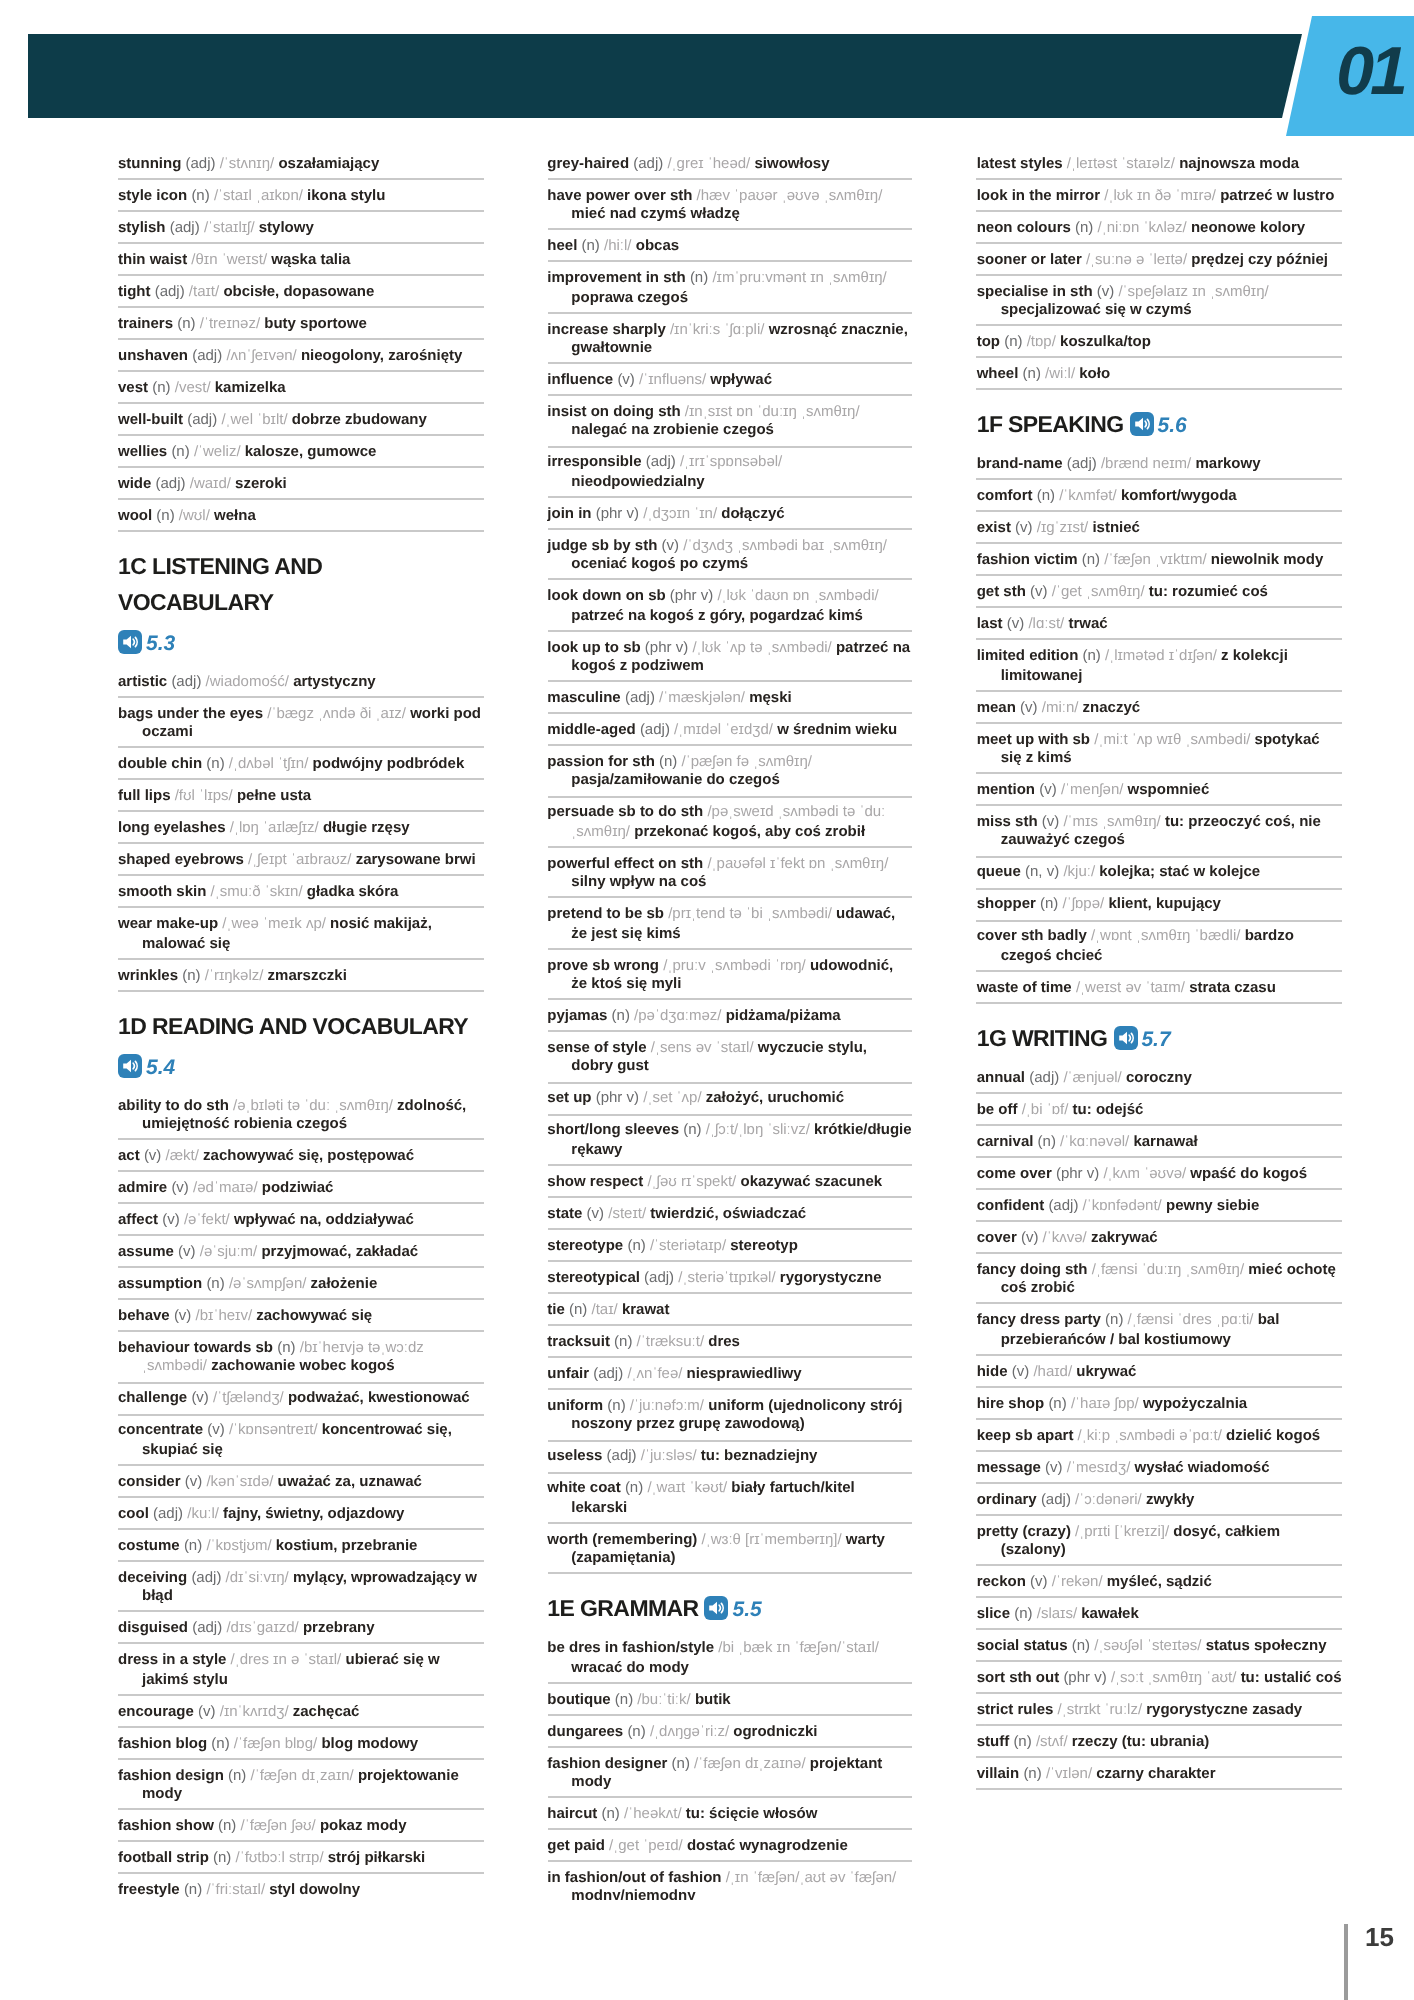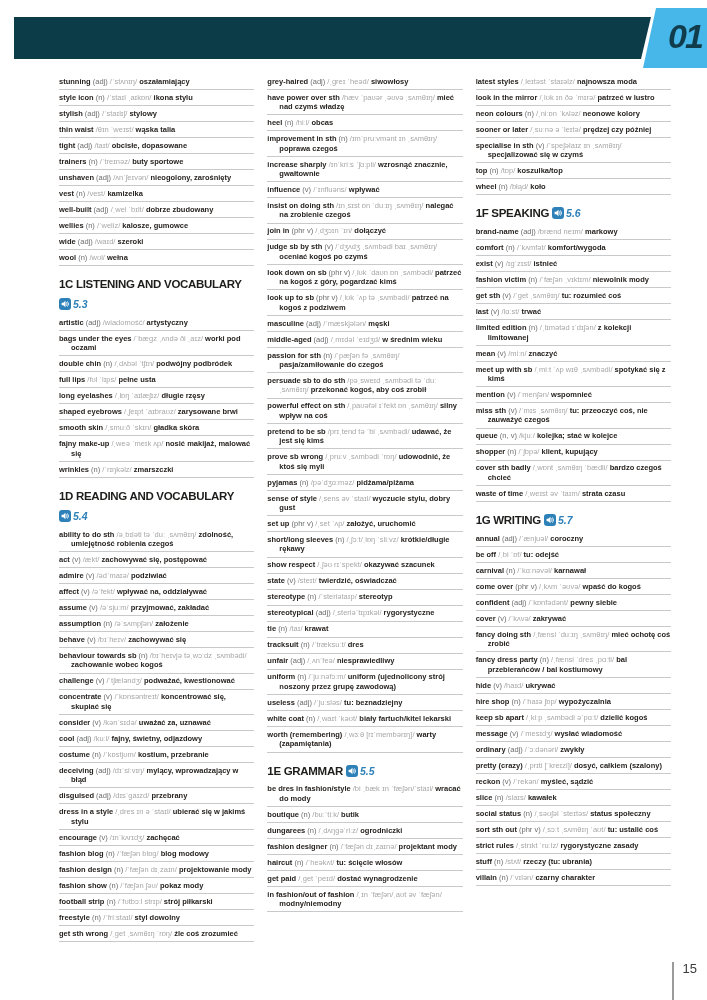--- a/index.html
+++ b/index.html
@@ -10,39 +10,39 @@
   .band{position:absolute;top:17px;left:0;width:637px;height:42px;background:#0d3c49;
         clip-path:polygon(0 0,100% 0,calc(100% - 10px) 100%,0 100%);z-index:2;}
   .tab{position:absolute;top:8px;left:629px;width:78px;height:60px;background:#47b7e9;
        clip-path:polygon(13px 0,100% 0,100% 100%,0 100%);z-index:1;}
   .unit{position:absolute;top:17px;left:641px;width:60px;text-align:center;
         font-size:34px;font-weight:bold;font-style:italic;color:#113c4b;
         letter-spacing:-2px;z-index:3;}
 
   
   .cols{position:absolute;top:74px;left:45px;right:50px;bottom:50px;
-        display:flex;gap:13px;overflow:hidden;}
+        display:flex;gap:32px;overflow:hidden;}
   .col{flex:1;min-width:0;}
 
   .entry{border-bottom:1px solid #c9c9c9;padding:2.8px 0 2.8px 12px;text-indent:-12px;
          font-size:7.5px;line-height:9.4px;color:#29251f;}
   .head{font-weight:bold;color:#272320;}
   .pos{color:#6b6c6e;font-weight:normal;}
   .phon{color:#a9a7a8;}
   .trans{font-weight:bold;color:#272320;}
 
   .sec{padding:8px 0 3px 0;}
   .sec-label{font-weight:bold;font-size:11.5px;line-height:13px;color:#1d1d1b;letter-spacing:-0.3px;}
   .sec-sub{padding-top:2px;}
   .audio{display:inline-block;vertical-align:-2px;line-height:0;margin:0 2px 0 3px;}
   .track{color:#2e81b8;font-weight:bold;font-style:italic;font-size:10.5px;}
 
   
   .pageline{position:absolute;right:47px;bottom:0;width:2px;height:38px;background:#9b9b9b;}
-  .pagenum{position:absolute;right:24px;bottom:24px;font-size:13px;font-weight:normal;color:#3c3c3b;}
+  .pagenum{position:absolute;right:24px;bottom:24px;font-size:13px;font-weight:bold;color:#3c3c3b;}
 </style>
 </head>
 <body>
 
 <div id="page">
   <div class="tab"></div>
   <div class="band"></div>
   <div class="unit">01</div>
 
   <div class="cols">
@@ -67,21 +67,21 @@
                 <path d="M15.2 9.2 a4.3 4.3 0 0 1 0 5.6 M17.4 7.4 a7 7 0 0 1 0 9.2" stroke="#fff" stroke-width="1.7" fill="none" stroke-linecap="round"></path>
               </svg></span><span class="track">5.3</span></div>
         </div>
         <div class="entry"><span class="head">artistic </span><span class="pos">(adj) </span><span class="phon">/wiadomość/ </span><span class="trans">artystyczny</span></div>
         <div class="entry"><span class="head">bags under the eyes </span><span class="phon">/ˈbæɡz ˌʌndə ði ˌaɪz/ </span><span class="trans">worki pod oczami</span></div>
         <div class="entry"><span class="head">double chin </span><span class="pos">(n) </span><span class="phon">/ˌdʌbəl ˈtʃɪn/ </span><span class="trans">podwójny podbródek</span></div>
         <div class="entry"><span class="head">full lips </span><span class="phon">/fʊl ˈlɪps/ </span><span class="trans">pełne usta</span></div>
         <div class="entry"><span class="head">long eyelashes </span><span class="phon">/ˌlɒŋ ˈaɪlæʃɪz/ </span><span class="trans">długie rzęsy</span></div>
         <div class="entry"><span class="head">shaped eyebrows </span><span class="phon">/ˌʃeɪpt ˈaɪbraʊz/ </span><span class="trans">zarysowane brwi</span></div>
         <div class="entry"><span class="head">smooth skin </span><span class="phon">/ˌsmuːð ˈskɪn/ </span><span class="trans">gładka skóra</span></div>
-        <div class="entry"><span class="head">fajny make-up </span><span class="phon">/ˌweə ˈmeɪk ʌp/ </span><span class="trans">nosić makijaż, malować się</span></div>
+        <div class="entry"><span class="head">wear make-up </span><span class="phon">/ˌweə ˈmeɪk ʌp/ </span><span class="trans">nosić makijaż, malować się</span></div>
         <div class="entry"><span class="head">wrinkles </span><span class="pos">(n) </span><span class="phon">/ˈrɪŋkəlz/ </span><span class="trans">zmarszczki</span></div>
         <div class="sec">
           <div><span class="sec-label">1D READING AND VOCABULARY</span></div>
           <div class="sec-sub"><span class="audio" style="margin-left: 0px;"><svg viewBox="0 0 24 24" width="12" height="12">
                 <rect x="0" y="0" width="24" height="24" rx="6" fill="#2e81b8"></rect>
                 <path d="M5.2 9.6 v4.8 h3.4 l4.4 3.9 V5.7 L8.6 9.6 Z" fill="#fff"></path>
                 <path d="M15.2 9.2 a4.3 4.3 0 0 1 0 5.6 M17.4 7.4 a7 7 0 0 1 0 9.2" stroke="#fff" stroke-width="1.7" fill="none" stroke-linecap="round"></path>
               </svg></span><span class="track">5.4</span></div>
         </div>
         <div class="entry"><span class="head">ability to do sth </span><span class="phon">/əˌbɪləti tə ˈduː ˌsʌmθɪŋ/ </span><span class="trans">zdolność, umiejętność robienia czegoś</span></div>
@@ -109,20 +109,21 @@
         <div class="entry"><span class="head">get sth wrong </span><span class="phon">/ˌɡet ˌsʌmθɪŋ ˈrɒŋ/ </span><span class="trans">źle coś zrozumieć</span></div>
       </div>
     <div class="col">
         <div class="entry"><span class="head">grey-haired </span><span class="pos">(adj) </span><span class="phon">/ˌɡreɪ ˈheəd/ </span><span class="trans">siwowłosy</span></div>
         <div class="entry"><span class="head">have power over sth </span><span class="phon">/hæv ˈpaʊər ˌəʊvə ˌsʌmθɪŋ/ </span><span class="trans">mieć nad czymś władzę</span></div>
         <div class="entry"><span class="head">heel </span><span class="pos">(n) </span><span class="phon">/hiːl/ </span><span class="trans">obcas</span></div>
         <div class="entry"><span class="head">improvement in sth </span><span class="pos">(n) </span><span class="phon">/ɪmˈpruːvmənt ɪn ˌsʌmθɪŋ/ </span><span class="trans">poprawa czegoś</span></div>
         <div class="entry"><span class="head">increase sharply </span><span class="phon">/ɪnˈkriːs ˈʃɑːpli/ </span><span class="trans">wzrosnąć znacznie, gwałtownie</span></div>
         <div class="entry"><span class="head">influence </span><span class="pos">(v) </span><span class="phon">/ˈɪnfluəns/ </span><span class="trans">wpływać</span></div>
         <div class="entry"><span class="head">insist on doing sth </span><span class="phon">/ɪnˌsɪst ɒn ˈduːɪŋ ˌsʌmθɪŋ/ </span><span class="trans">nalegać na zrobienie czegoś</span></div>
+        <div class="entry"><span class="head">irresponsible </span><span class="pos">(adj) </span><span class="phon">/ˌɪrɪˈspɒnsəbəl/ </span><span class="trans">nieodpowiedzialny</span></div>
         <div class="entry"><span class="head">join in </span><span class="pos">(phr v) </span><span class="phon">/ˌdʒɔɪn ˈɪn/ </span><span class="trans">dołączyć</span></div>
         <div class="entry"><span class="head">judge sb by sth </span><span class="pos">(v) </span><span class="phon">/ˈdʒʌdʒ ˌsʌmbədi baɪ ˌsʌmθɪŋ/ </span><span class="trans">oceniać kogoś po czymś</span></div>
         <div class="entry"><span class="head">look down on sb </span><span class="pos">(phr v) </span><span class="phon">/ˌlʊk ˈdaʊn ɒn ˌsʌmbədi/ </span><span class="trans">patrzeć na kogoś z góry, pogardzać kimś</span></div>
         <div class="entry"><span class="head">look up to sb </span><span class="pos">(phr v) </span><span class="phon">/ˌlʊk ˈʌp tə ˌsʌmbədi/ </span><span class="trans">patrzeć na kogoś z podziwem</span></div>
         <div class="entry"><span class="head">masculine </span><span class="pos">(adj) </span><span class="phon">/ˈmæskjələn/ </span><span class="trans">męski</span></div>
         <div class="entry"><span class="head">middle-aged </span><span class="pos">(adj) </span><span class="phon">/ˌmɪdəl ˈeɪdʒd/ </span><span class="trans">w średnim wieku</span></div>
         <div class="entry"><span class="head">passion for sth </span><span class="pos">(n) </span><span class="phon">/ˈpæʃən fə ˌsʌmθɪŋ/ </span><span class="trans">pasja/zamiłowanie do czegoś</span></div>
         <div class="entry"><span class="head">persuade sb to do sth </span><span class="phon">/pəˌsweɪd ˌsʌmbədi tə ˈduː ˌsʌmθɪŋ/ </span><span class="trans">przekonać kogoś, aby coś zrobił</span></div>
         <div class="entry"><span class="head">powerful effect on sth </span><span class="phon">/ˌpaʊəfəl ɪˈfekt ɒn ˌsʌmθɪŋ/ </span><span class="trans">silny wpływ na coś</span></div>
         <div class="entry"><span class="head">pretend to be sb </span><span class="phon">/prɪˌtend tə ˈbi ˌsʌmbədi/ </span><span class="trans">udawać, że jest się kimś</span></div>
@@ -155,21 +156,21 @@
         <div class="entry"><span class="head">get paid </span><span class="phon">/ˌɡet ˈpeɪd/ </span><span class="trans">dostać wynagrodzenie</span></div>
         <div class="entry"><span class="head">in fashion/out of fashion </span><span class="phon">/ˌɪn ˈfæʃən/ˌaʊt əv ˈfæʃən/ </span><span class="trans">modny/niemodny</span></div>
       </div>
     <div class="col">
         <div class="entry"><span class="head">latest styles </span><span class="phon">/ˌleɪtəst ˈstaɪəlz/ </span><span class="trans">najnowsza moda</span></div>
         <div class="entry"><span class="head">look in the mirror </span><span class="phon">/ˌlʊk ɪn ðə ˈmɪrə/ </span><span class="trans">patrzeć w lustro</span></div>
         <div class="entry"><span class="head">neon colours </span><span class="pos">(n) </span><span class="phon">/ˌniːɒn ˈkʌləz/ </span><span class="trans">neonowe kolory</span></div>
         <div class="entry"><span class="head">sooner or later </span><span class="phon">/ˌsuːnə ə ˈleɪtə/ </span><span class="trans">prędzej czy później</span></div>
         <div class="entry"><span class="head">specialise in sth </span><span class="pos">(v) </span><span class="phon">/ˈspeʃəlaɪz ɪn ˌsʌmθɪŋ/ </span><span class="trans">specjalizować się w czymś</span></div>
         <div class="entry"><span class="head">top </span><span class="pos">(n) </span><span class="phon">/tɒp/ </span><span class="trans">koszulka/top</span></div>
-        <div class="entry"><span class="head">wheel </span><span class="pos">(n) </span><span class="phon">/błąd/ </span><span class="trans">koło</span></div>
+        <div class="entry"><span class="head">wheel </span><span class="pos">(n) </span><span class="phon">/wiːl/ </span><span class="trans">koło</span></div>
         <div class="sec"><span class="sec-label">1F SPEAKING</span><span class="audio"><svg viewBox="0 0 24 24" width="12" height="12">
               <rect x="0" y="0" width="24" height="24" rx="6" fill="#2e81b8"></rect>
               <path d="M5.2 9.6 v4.8 h3.4 l4.4 3.9 V5.7 L8.6 9.6 Z" fill="#fff"></path>
               <path d="M15.2 9.2 a4.3 4.3 0 0 1 0 5.6 M17.4 7.4 a7 7 0 0 1 0 9.2" stroke="#fff" stroke-width="1.7" fill="none" stroke-linecap="round"></path>
             </svg></span><span class="track">5.6</span></div>
         <div class="entry"><span class="head">brand-name </span><span class="pos">(adj) </span><span class="phon">/brænd neɪm/ </span><span class="trans">markowy</span></div>
         <div class="entry"><span class="head">comfort </span><span class="pos">(n) </span><span class="phon">/ˈkʌmfət/ </span><span class="trans">komfort/wygoda</span></div>
         <div class="entry"><span class="head">exist </span><span class="pos">(v) </span><span class="phon">/ɪɡˈzɪst/ </span><span class="trans">istnieć</span></div>
         <div class="entry"><span class="head">fashion victim </span><span class="pos">(n) </span><span class="phon">/ˈfæʃən ˌvɪktɪm/ </span><span class="trans">niewolnik mody</span></div>
         <div class="entry"><span class="head">get sth </span><span class="pos">(v) </span><span class="phon">/ˈɡet ˌsʌmθɪŋ/ </span><span class="trans">tu: rozumieć coś</span></div>

